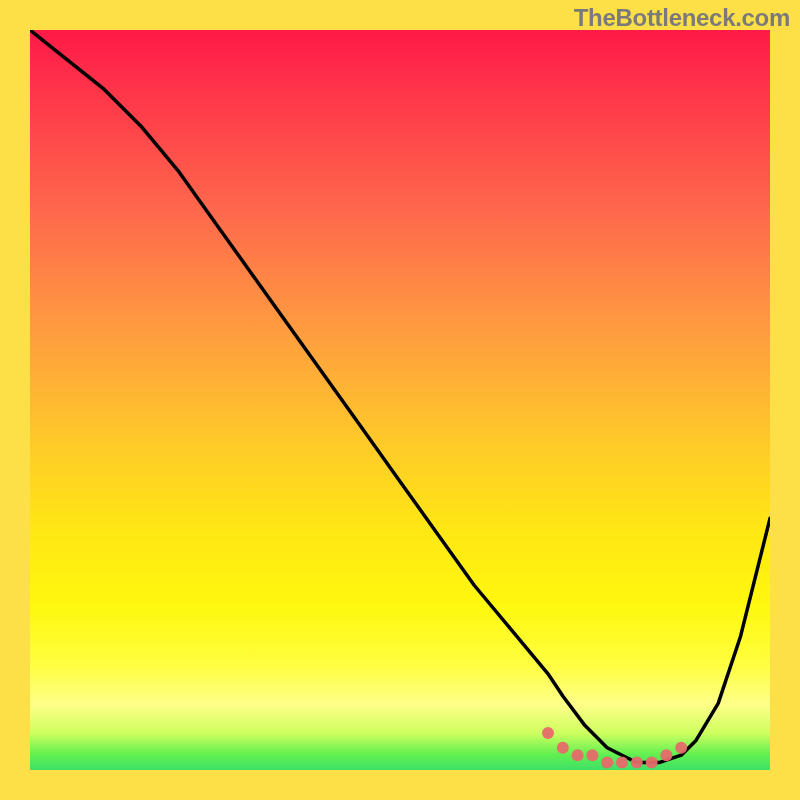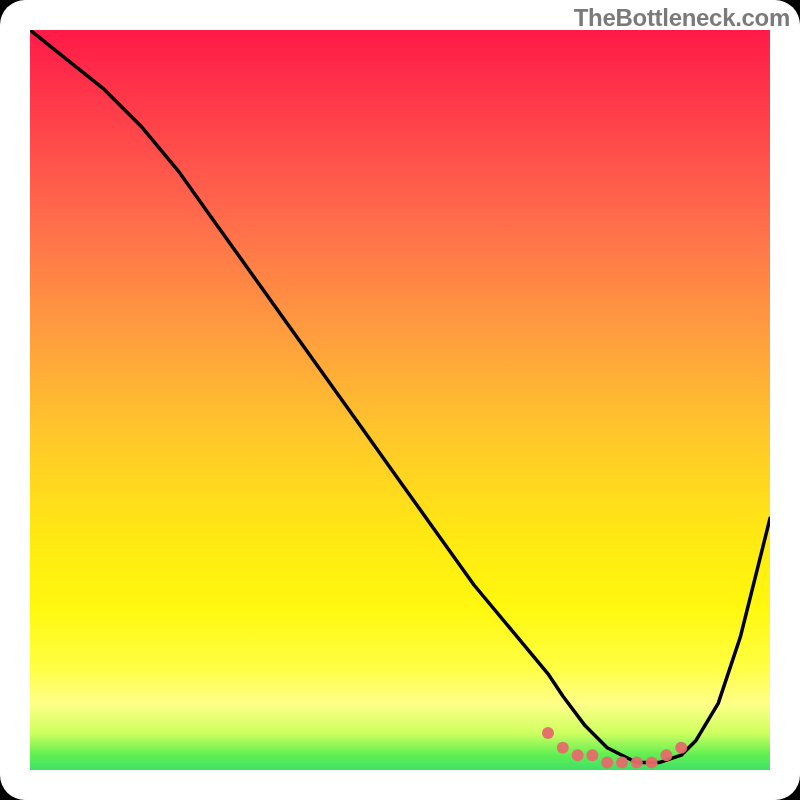--- a/index.html
+++ b/index.html
@@ -11,22 +11,21 @@
     overflow: hidden;
     position: relative;
     font-family: Arial, Helvetica, sans-serif;
   }
   .frame {
     position: absolute;
     top: 0;
     left: 0;
     width: 800px;
     height: 800px;
-    background: #ffffff;
-    border-radius: 25px;
+    background: #fde047;
   }
   .plot {
     position: absolute;
     left: 30px;
     top: 30px;
     width: 740px;
     height: 740px;
     overflow: hidden;
   }
   .gradient {

